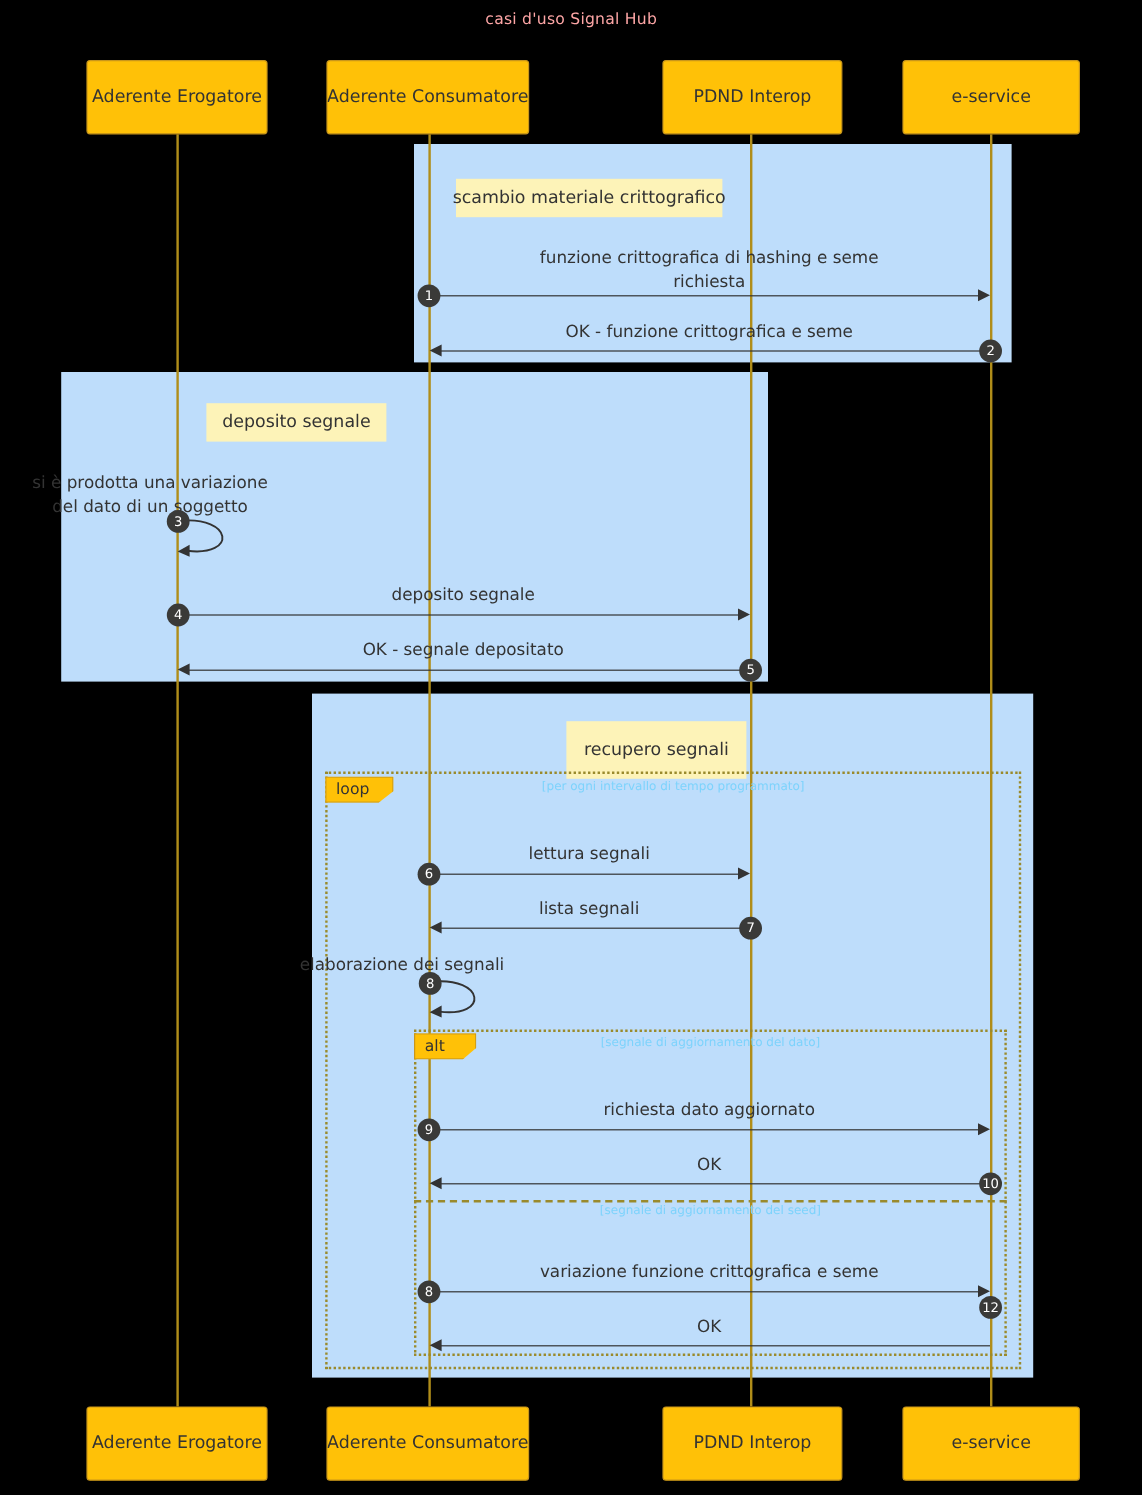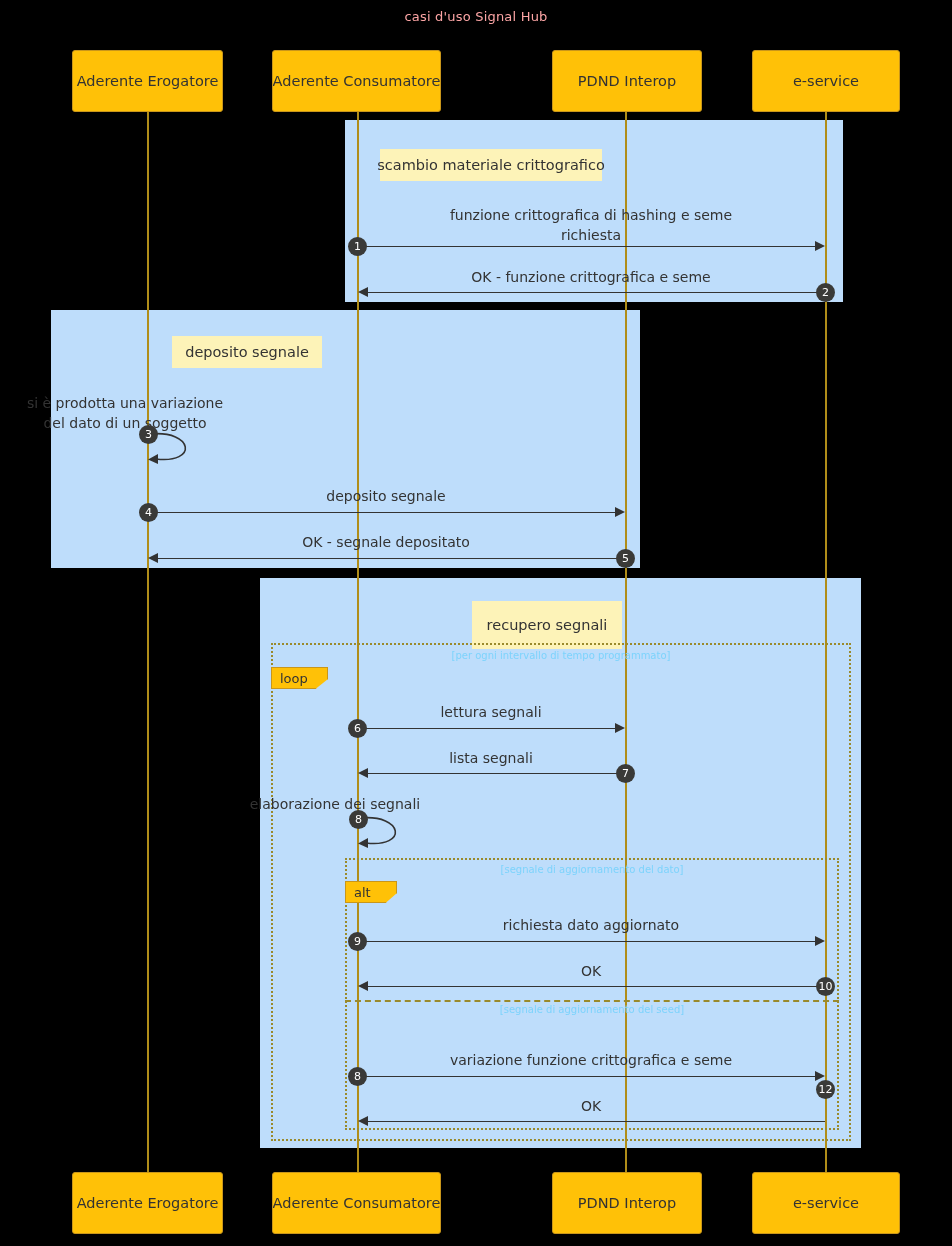--- a/index.html
+++ b/index.html
@@ -135,21 +135,20 @@
     color: #333333;
     font-size: 13px;
     height: 22px;
     display: flex;
     align-items: center;
     padding-left: 8px;
     padding-right: 16px;
     box-sizing: border-box;
     z-index: 7;
     clip-path: polygon(0 0, 100% 0, 100% 55%, 78% 100%, 0 100%);
-    margin-top: 20px;
   }
   .fragment-cond {
     position: absolute;
     font-size: 10px;
     color: #7dd3fc;
     white-space: nowrap;
     text-align: center;
     z-index: 7;
   }
 </style>

